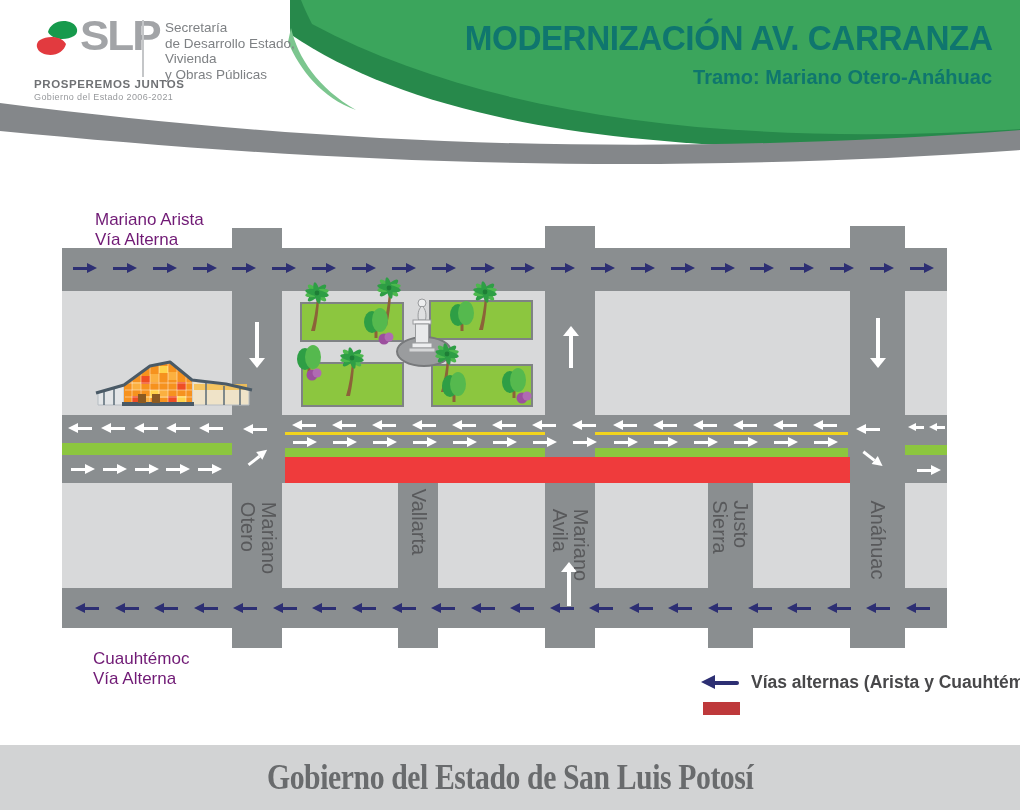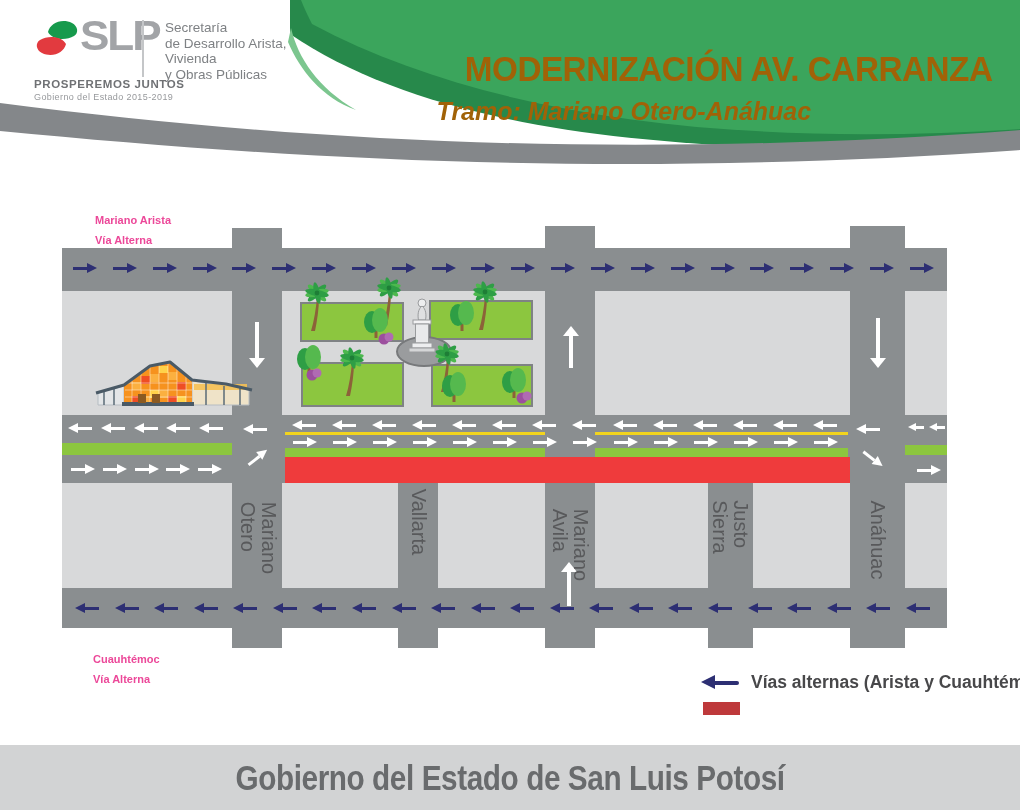--- a/index.html
+++ b/index.html
@@ -13,25 +13,25 @@
   .logo-row{display:flex;align-items:flex-start;}
   .swirl{width:46px;height:40px;margin-top:2px;}
   .acronym{font-size:42px;font-weight:bold;color:#A2A4A7;letter-spacing:-2px;
            line-height:40px;transform:scaleX(1.05);transform-origin:0 0;}
   .motto{font-size:11.5px;font-weight:bold;color:#6F7174;letter-spacing:.6px;margin-top:20px;}
   .gov{font-size:9px;color:#97999C;letter-spacing:.4px;margin-top:2px;}
   .divider{position:absolute;left:142px;top:20px;width:2px;height:57px;background:#C4C6C8;z-index:5;}
   .secretariat{position:absolute;left:153px;top:20px;z-index:5;font-size:13.5px;
                color:#7E8184;line-height:15.5px;}
   .secretariat span{display:block;margin-left:12px;}
-  .titles{position:absolute;right:20px;top:18px;z-index:5;color:#a16207;margin-top:31px;}
+  .titles{position:absolute;right:20px;top:18px;z-index:5;text-align:right;color:#0f766e;}
   .t1{font-size:35px;font-weight:bold;letter-spacing:-.5px;transform:scaleX(.95);
       transform-origin:100% 50%;white-space:nowrap;}
   .t2{font-size:23px;font-weight:bold;margin-top:6px;white-space:nowrap;}
-  .t3{font-size:25px;font-weight:bold;margin-top:8px;white-space:nowrap;font-style:italic;}
+  .t3{font-size:20px;font-weight:bold;margin-top:8px;white-space:nowrap;}
 
   
   .road{position:absolute;background:#8A8E90;z-index:1;}
   .block{position:absolute;background:#D8D9DA;z-index:0;}
   .median{position:absolute;background:#8CC63F;z-index:2;}
   .yellow{position:absolute;background:#F2D41E;height:3px;z-index:2;}
   .redzone{position:absolute;background:#EF3B3C;z-index:2;}
 
   .flow{position:absolute;display:flex;justify-content:space-between;align-items:center;z-index:3;}
   .white{color:#fff;} .navy{color:#2D2F73;}
@@ -48,21 +48,21 @@
   .varrow{position:absolute;width:18px;z-index:3;}
   .varrow::before{content:"";position:absolute;left:7px;width:4px;background:#fff;}
   .varrow.down::before{top:0;bottom:10px;}
   .varrow.down::after{content:"";position:absolute;left:1px;bottom:0;border-top:10px solid #fff;
                       border-left:8px solid transparent;border-right:8px solid transparent;}
   .varrow.up::before{top:10px;bottom:0;}
   .varrow.up::after{content:"";position:absolute;left:1px;top:0;border-bottom:10px solid #fff;
                     border-left:8px solid transparent;border-right:8px solid transparent;}
   .diag{position:absolute;z-index:3;color:#fff;}
 
-  .via-label{position:absolute;z-index:4;font-size:11px;font-weight:bold;color:#ec4899;line-height:20px;}
+  .via-label{position:absolute;z-index:4;font-size:17px;font-weight:normal;color:#701a75;line-height:20px;}
   .via-label span{display:block;}
   .street-label{position:absolute;z-index:4;transform:translate(-50%,-50%) rotate(90deg);
                 color:#58595B;font-size:20px;line-height:21px;white-space:nowrap;}
   .street-label span{display:block;}
 
   .lawn{position:absolute;background:#8CC63F;border:2px solid #7F8284;z-index:1;}
   .plaza-circle{position:absolute;left:396px;top:336px;width:52px;height:27px;border-radius:50%;
                 background:#9A9C9E;border:2px solid #77797B;z-index:2;}
   .park-svg{position:absolute;left:280px;top:272px;width:268px;height:146px;z-index:3;}
   .building-svg{position:absolute;left:94px;top:352px;width:162px;height:62px;z-index:2;}
@@ -72,21 +72,21 @@
   .lrow{display:flex;align-items:center;margin-bottom:9px;}
   .legend-arrow{position:relative;width:40px;height:15px;color:#2D2F73;flex:0 0 auto;}
   .legend-arrow::before{content:"";position:absolute;left:12px;top:5.5px;width:26px;height:4px;background:currentColor;border-radius:2px;}
   .legend-arrow::after{content:"";position:absolute;left:0;top:0;border-right:14px solid currentColor;
                        border-top:7.5px solid transparent;border-bottom:7.5px solid transparent;}
   .legend-swatch{width:37px;height:13px;background:#BE393B;flex:0 0 auto;margin-left:2px;}
   .lrow .ltext{margin-left:10px;font-size:17.5px;font-weight:bold;color:#48484A;white-space:nowrap;}
 
   
   footer{position:absolute;left:0;top:745px;width:1020px;height:65px;background:#D2D3D4;
-         display:flex;align-items:center;justify-content:center;}
+         display:flex;align-items:center;justify-content:center;font-family:Liberation Serif, serif;}
   .footer-text{font-size:35px;font-weight:bold;color:#696B6D;letter-spacing:-.5px;
                transform:scaleX(.85);transform-origin:50% 50%;white-space:nowrap;}
 </style>
 </head>
 <body>
 
 <div class="page">
 
   <header>
     <svg class="curves" viewBox="0 0 1020 170" preserveAspectRatio="none">
@@ -97,26 +97,26 @@
     </svg>
     <div class="logo">
       <div class="logo-row">
         <svg class="swirl" viewBox="0 0 46 40">
           <path d="M14,14 C16,5 28,0 38,5 C44,8 45,15 40,18 C32,23 18,22 14,14 Z" fill="#169A4C"></path>
           <path d="M32,26 C30,35 18,40 8,35 C2,32 1,25 6,22 C14,17 28,18 32,26 Z" fill="#E23A3F"></path>
         </svg>
         <div class="acronym">SLP</div>
       </div>
       <div class="motto">PROSPEREMOS JUNTOS</div>
-      <div class="gov">Gobierno del Estado 2015-2019</div>
+      <div class="gov">Gobierno del Estado 2006-2021</div>
     </div>
     <div class="divider"></div>
     <div class="secretariat">
       <span>Secretaría</span>
-      <span>de Desarrollo Arista,</span>
+      <span>de Desarrollo Estado,</span>
       <span>Vivienda</span>
       <span>y Obras Públicas</span>
     </div>
     <div class="titles">
       <div class="t1">MODERNIZACIÓN AV. CARRANZA</div>
       <div class="t3">Tramo: Mariano Otero-Anáhuac</div>
     </div>
   </header>
 
   <div class="block" style="left:62px;top:291px;width:170px;height:124px;"></div>

